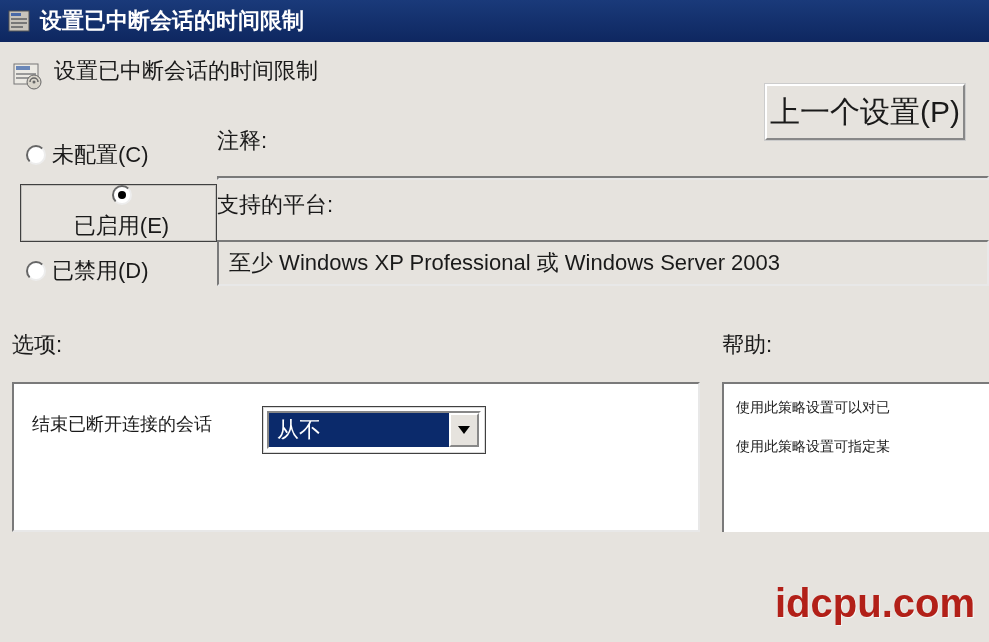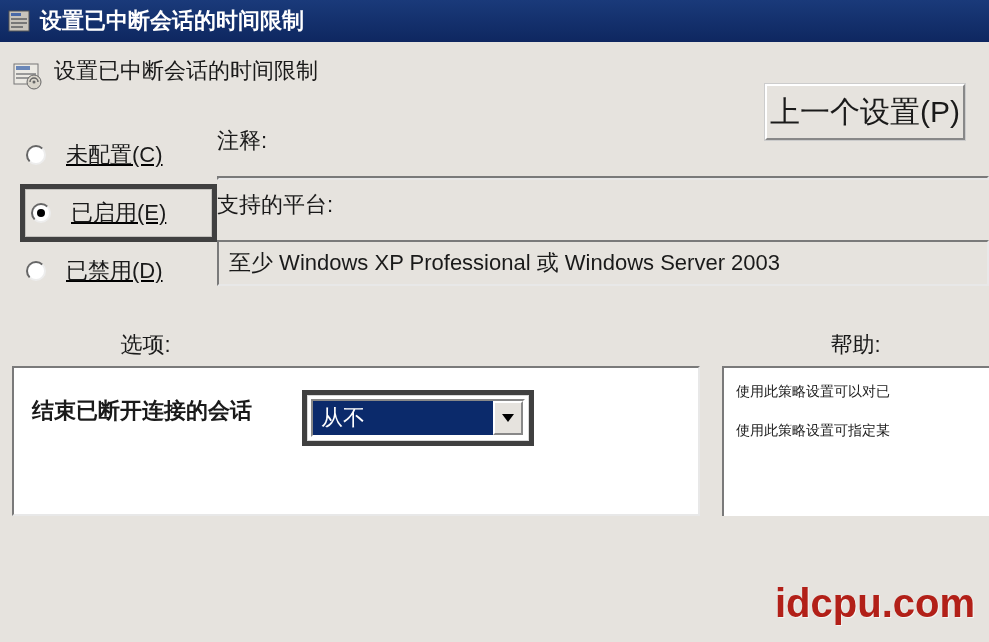--- a/index.html
+++ b/index.html
@@ -71,25 +71,24 @@
     align-items: flex-start;
     margin-bottom: 10px;
   }
   .radio-col {
     width: 205px;
     padding-left: 8px;
   }
   .radio-item {
     display: flex;
     align-items: center;
-    gap: 20px;
+    gap: 6px;
     height: 58px;
     padding-left: 6px;
     cursor: pointer;
-    text-decoration: underline;
   }
   .radio-circle {
     width: 20px;
     height: 20px;
     border-radius: 50%;
     background: #fff;
     border-top: 2px solid #666;
     border-left: 2px solid #666;
     border-right: 2px solid #ededed;
     border-bottom: 2px solid #ededed;
@@ -101,22 +100,23 @@
     width: 8px;
     height: 8px;
     border-radius: 50%;
     background: #000;
   }
   .radio-label {
     font-size: 22px;
     color: #1a1a1a;
   }
   .highlight-red {
-    border: 5px solid #404040;
+    border: 1px solid #404040;
     box-shadow: 0 0 0 1px rgba(0,0,0,0.15) inset;
+    flex-direction: column;
   }
   .right-col {
     flex: 1;
   }
   .label-field-row {
     display: flex;
     gap: 20px;
     margin-bottom: 10px;
     flex-direction: column;
   }
@@ -142,22 +142,21 @@
     border-right: 2px solid #e8e8e8;
     border-bottom: 2px solid #e8e8e8;
     height: 92px;
     padding: 6px 10px;
     font-size: 22px;
     color: #1a1a1a;
   }
   .section-labels {
     display: flex;
     margin-top: 30px;
-    margin-bottom: 6px;
-    justify-content: center;
+    margin-bottom: 22px;
   }
   .section-label {
     font-size: 22px;
     color: #1a1a1a;
   }
   .options-label { width: 710px; }
   .bottom-row {
     display: flex;
     gap: 22px;
   }
@@ -168,24 +167,23 @@
     border-left: 2px solid #7a7a7a;
     border-right: 2px solid #e8e8e8;
     border-bottom: 2px solid #e8e8e8;
     padding: 22px 18px;
     display: flex;
     align-items: flex-start;
     gap: 18px;
     height: 150px;
   }
   .option-text {
-    font-size: 22px;
+    font-size: 18px;
     color: #1a1a1a;
     padding-top: 6px;
-    font-weight: bold;
   }
   .combo-wrap.highlight-red {
     padding: 4px;
     margin-left: 32px;
   }
   .combo {
     width: 214px;
     height: 38px;
     display: flex;
     border-top: 2px solid #888;

